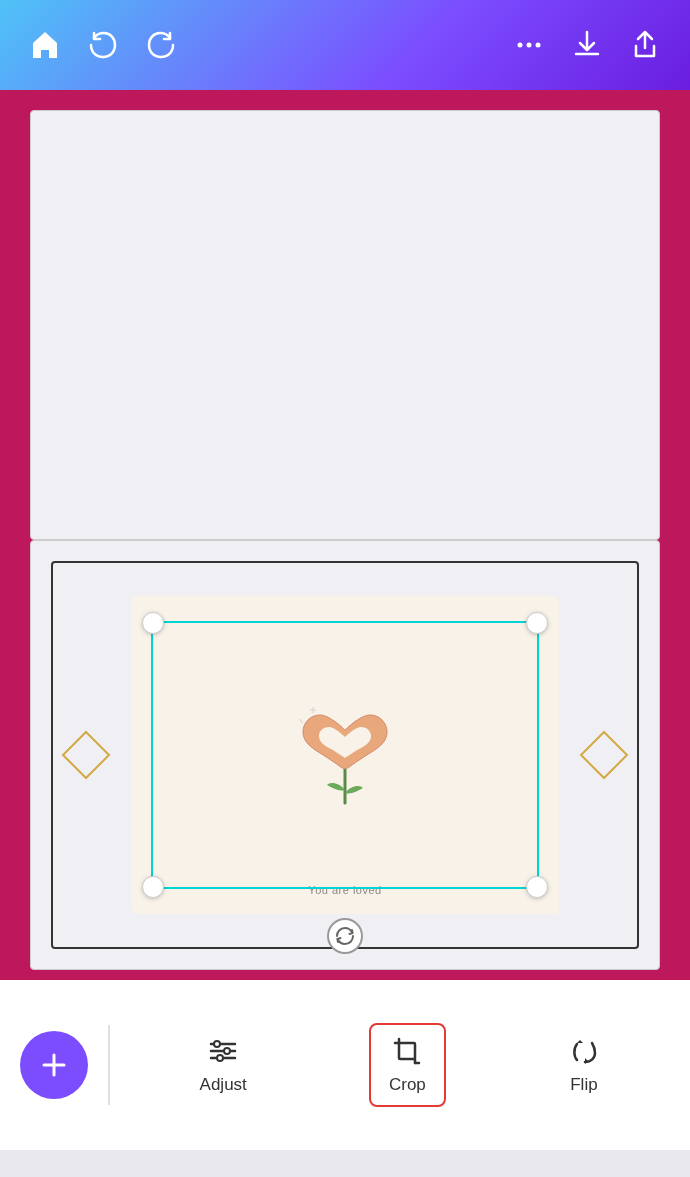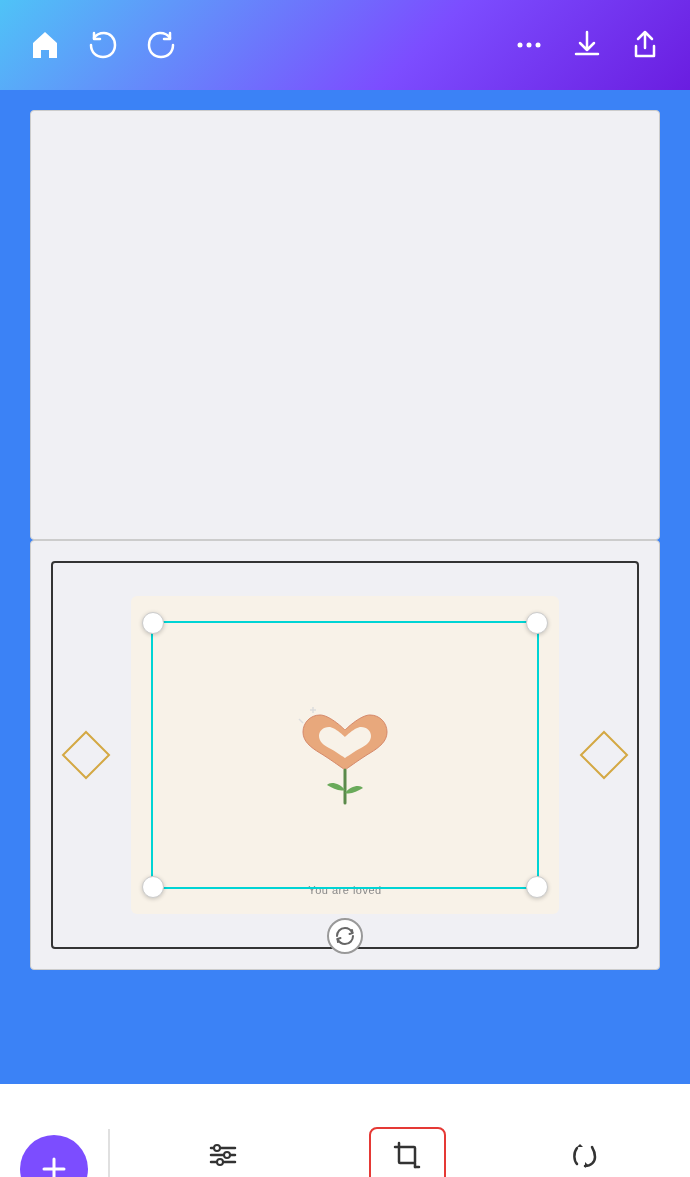--- a/index.html
+++ b/index.html
@@ -38,22 +38,22 @@
       cursor: pointer;
       color: white;
       display: flex;
       align-items: center;
       justify-content: center;
     }
 
     
     .canvas-area {
       width: 100%;
-      height: 994px;
-      background: #3b82f6;
+      height: 890px;
+      background: #be185d;
       display: flex;
       flex-direction: column;
       align-items: center;
       padding: 20px 24px 10px;
       gap: 0;
     }
 
     
     .upper-card {
       width: 630px;

